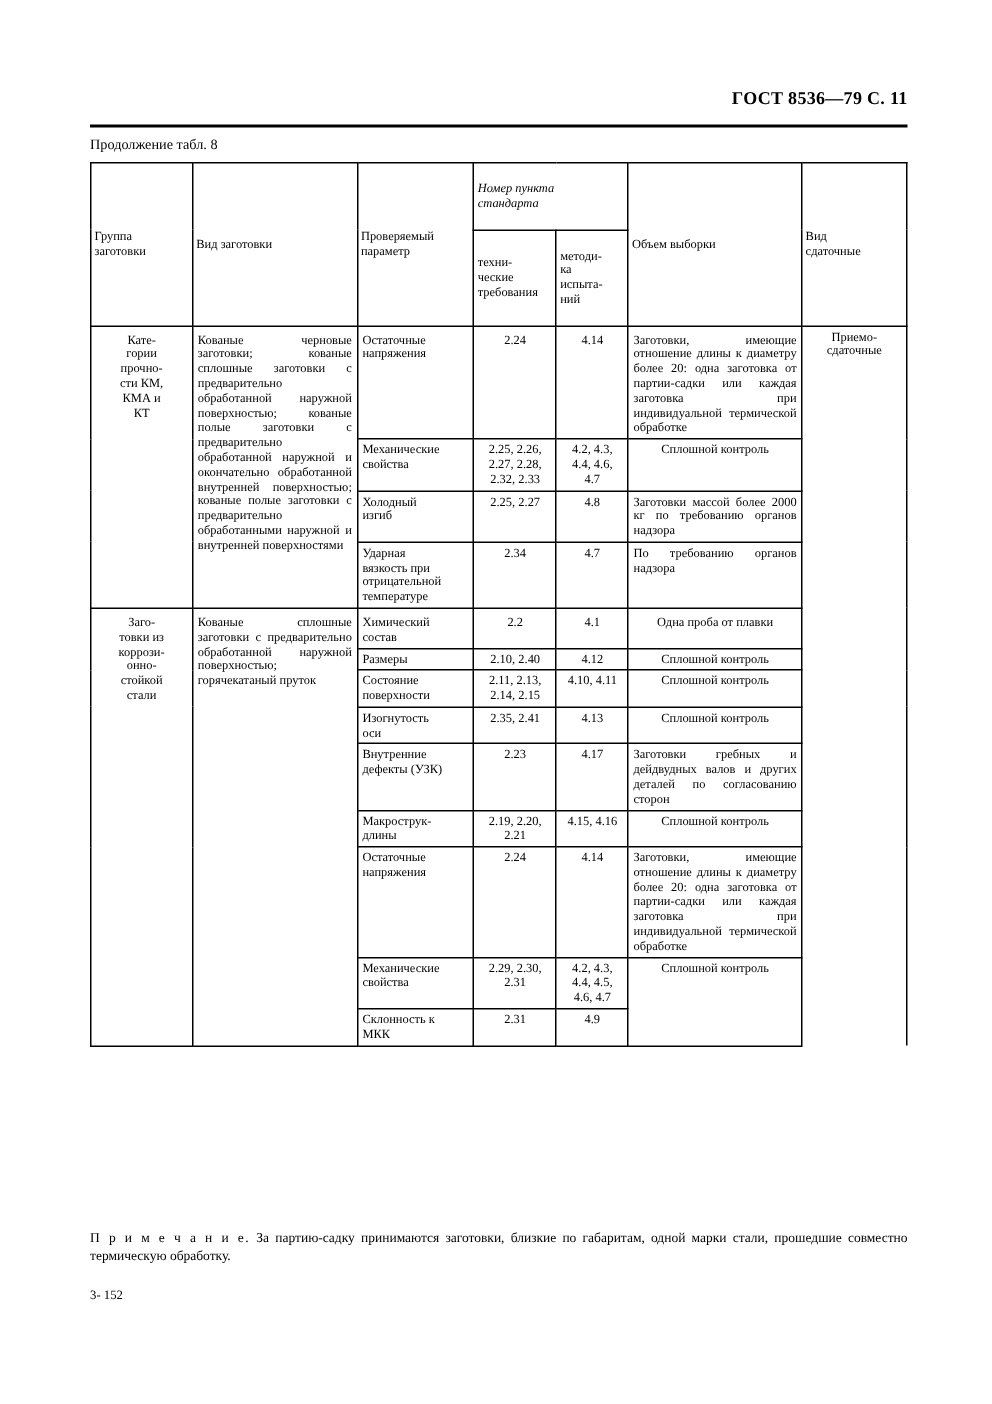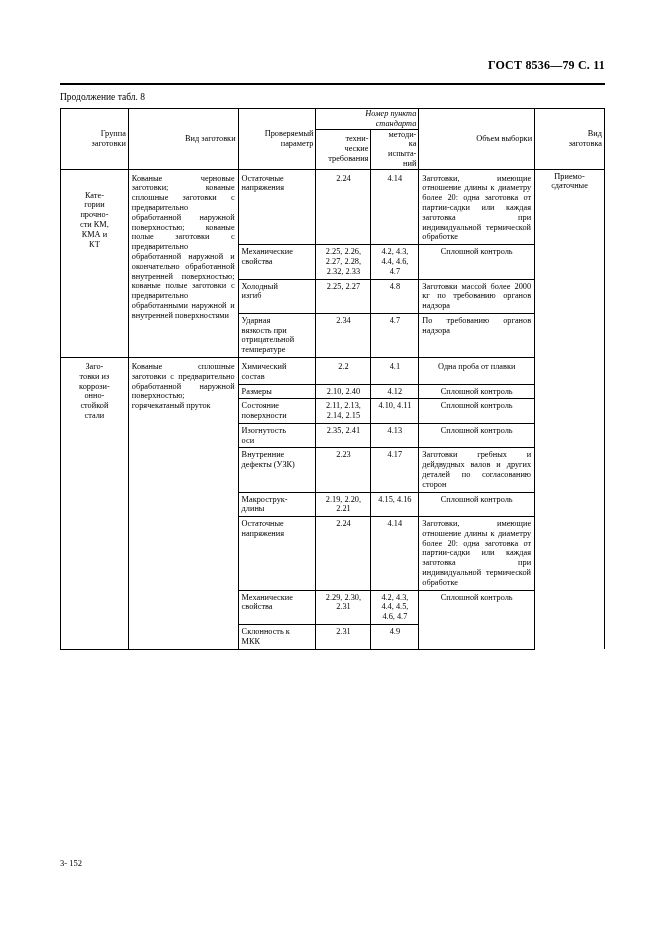--- a/index.html
+++ b/index.html
@@ -55,24 +55,24 @@
     font-size: 8.3px;
     line-height: 1.18;
   }
   table.main td, table.main th {
     border: 1px solid #000;
     padding: 2px 3px;
     vertical-align: top;
     font-weight: normal;
   }
   table.main th {
-    text-align: right;
+    text-align: left;
     vertical-align: middle;
     font-size: 8.3px;
-    padding: 0 2px;
+    padding: 12px 2px;
   }
   td.c { text-align: center; }
   td.j { text-align: justify; text-align-last: left; hyphens: auto; }
   td.mid { vertical-align: middle; }
   td.cmid { text-align: center; vertical-align: middle; margin-top: 11px; }
   .note {
     position: absolute;
     left: 60px;
     top: 820px;
     width: 545px;
@@ -113,36 +113,36 @@
       <tr>
         <th rowspan="2" style="white-space:pre-line">Группа
 заготовки</th>
         <th rowspan="2" style="white-space:pre-line">Вид заготовки</th>
         <th rowspan="2" style="white-space:pre-line">Проверяемый
 параметр</th>
         <th colspan="2" style="white-space:pre-line; font-style:italic">Номер пункта
 стандарта</th>
         <th rowspan="2" style="white-space:pre-line">Объем выборки</th>
         <th rowspan="2" style="white-space:pre-line">Вид
-заготовка</th>
+сдаточные</th>
       </tr>
       <tr>
         <th style="white-space:pre-line">техни-
 ческие
 требования</th>
         <th style="white-space:pre-line">методи-
 ка
 испыта-
 ний</th>
       </tr>
     </thead>
     <tbody>
 
       <tr>
-        <td class="c" rowspan="4" style="white-space:pre-line; padding-top:21px">Кате-
+        <td class="c" rowspan="4" style="white-space:pre-line; padding-top:4px">Кате-
 гории
 прочно-
 сти КМ,
 КМА и
 КТ</td>
         <td class="j" rowspan="4" style="padding-top:4px">Кованые черновые заготовки; кованые сплошные заготовки с предварительно обработанной наружной поверхностью; кованые полые заготовки с предварительно обработанной наружной и окончательно обработанной внутренней поверхностью; кованые полые заготовки с предварительно обработанными наружной и внутренней поверхностями</td>
         <td style="white-space:pre-line; padding-top:4px">Остаточные
 напряжения</td>
         <td class="c" style="white-space:pre-line; padding-top:4px">2.24</td>
         <td class="c" style="white-space:pre-line; padding-top:4px">4.14</td>
@@ -247,16 +247,19 @@
       </tr>
       <tr>
         <td style="white-space:pre-line">Склонность к
 МКК</td>
         <td class="c">2.31</td>
         <td class="c">4.9</td>
       </tr>
     </tbody>
   </table>
 
+  <div class="note">
+    <span class="lead">П р и м е ч а н и е.</span><span> За партию-садку принимаются заготовки, близкие по габаритам, одной марки стали, прошедшие совместно термическую обработку.</span>
+  </div>
 
   <div class="footer">3- 152</div>
 
 </div>
 
 </body></html>

